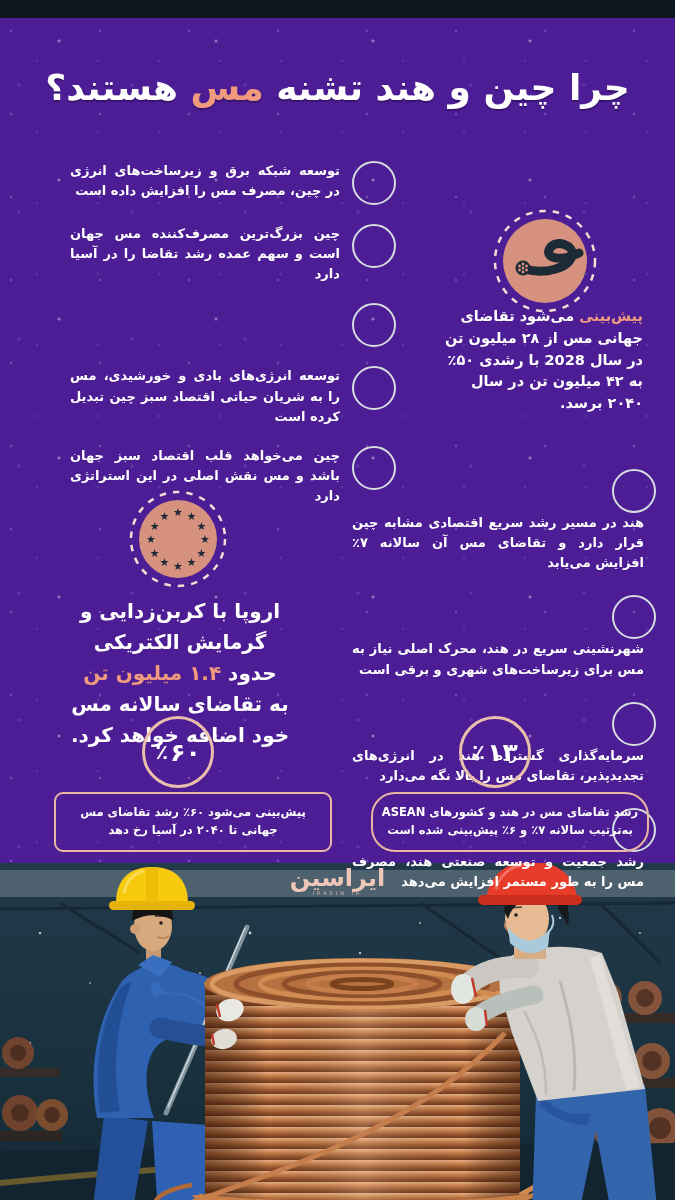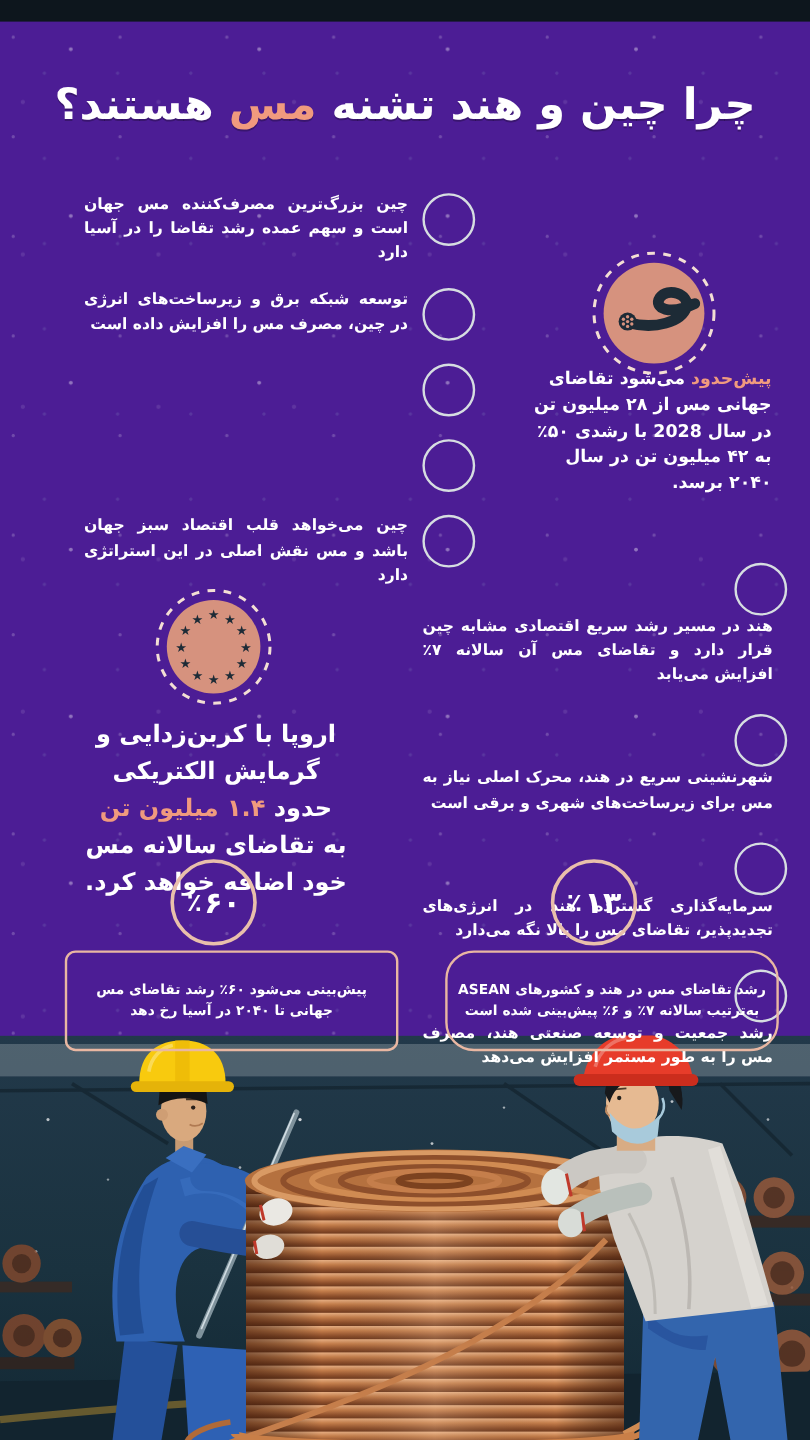--- a/index.html
+++ b/index.html
@@ -60,21 +60,21 @@
     gap:2px;direction:ltr;
     font-size:25px;font-weight:bold;color:#fff;
   }
   .stat-circle .sign{font-size:21px;}
   .stat-60{top:698px;left:142px;}
   .stat-13{top:698px;left:459px;}
   .stat-box{
     position:absolute;z-index:3;height:38px;
     border:2px solid #e9b7a2;border-radius:9px;
     display:flex;align-items:center;justify-content:center;
-    padding:21px 8px;
+    padding:9px 8px;
   }
   .stat-box .cap{
     direction:rtl;text-align:center;
     font-size:11.5px;font-weight:bold;line-height:1.55;color:#fff;
   }
   .box-60{top:774px;left:54px;width:258px;}
   .box-13{top:774px;left:371px;width:258px;border-radius:24px;}
   .scene{position:absolute;top:845px;left:0;width:675px;height:355px;z-index:2;}
   .logo{
     position:absolute;top:848px;left:0;right:0;z-index:4;text-align:center;line-height:1;
@@ -88,31 +88,32 @@
 <div class="page">
   <div class="speckles"></div>
 
   <div class="title">
     <span>چرا چین و هند تشنه </span><span class="hl">مس</span><span> هستند؟</span>
   </div>
 
   <div class="bullets bullets-china">
     <div class="brow">
       <span class="bullet-ring"><span class="dot dot-red"></span></span>
+      <div class="btxt">توسعه شبکه برق و زیرساخت‌های انرژی در چین، مصرف مس را افزایش داده است</div>
+    </div>
+    <div class="brow">
+      <span class="bullet-ring"><span class="dot dot-red"></span></span>
       <div class="btxt">چین بزرگ‌ترین مصرف‌کننده مس جهان است و سهم عمده رشد تقاضا را در آسیا دارد</div>
     </div>
     <div class="brow">
       <span class="bullet-ring"><span class="dot dot-red"></span></span>
-      <div class="btxt">توسعه شبکه برق و زیرساخت‌های انرژی در چین، مصرف مس را افزایش داده است</div>
-    </div>
-    <div class="brow">
-      <span class="bullet-ring"><span class="dot dot-red"></span></span>
-    </div>
-    <div class="brow">
-      <span class="bullet-ring"><span class="dot dot-red"></span></span>
+    </div>
+    <div class="brow">
+      <span class="bullet-ring"><span class="dot dot-red"></span></span>
+      <div class="btxt">توسعه انرژی‌های بادی و خورشیدی، مس را به شریان حیاتی اقتصاد سبز چین تبدیل کرده است</div>
     </div>
     <div class="brow">
       <span class="bullet-ring"><span class="dot dot-red"></span></span>
       <div class="btxt">چین می‌خواهد قلب اقتصاد سبز جهان باشد و مس نقش اصلی در این استراتژی دارد</div>
     </div>
   </div>
 
   <div class="badge" style="top:190px;left:492px;">
     <svg width="106" height="106" viewBox="0 0 106 106">
       <circle cx="53" cy="53" r="50" fill="none" stroke="#f3ded4" stroke-width="2.5" stroke-dasharray="6.5 7"></circle>
@@ -125,21 +126,21 @@
           <circle cx="34.5" cy="58" r="1.4"></circle>
         <circle cx="27.5" cy="62" r="1.4"></circle>
           <circle cx="34.5" cy="62" r="1.4"></circle>
           <circle cx="31" cy="56" r="1.4"></circle>
           <circle cx="31" cy="64" r="1.4"></circle>
       </g>
     </svg>
   </div>
 
   <div class="forecast">
-    <span class="hl">پیش‌حدود</span><span> می‌شود تقاضای جهانی مس از ۲۸ میلیون تن در سال 2028 با رشدی ۵۰٪ به ۴۲ میلیون تن در سال ۲۰۴۰ برسد.</span>
+    <span class="hl">پیش‌بینی</span><span> می‌شود تقاضای جهانی مس از ۲۸ میلیون تن در سال 2028 با رشدی ۵۰٪ به ۴۲ میلیون تن در سال ۲۰۴۰ برسد.</span>
   </div>
 
   <div class="bullets bullets-india">
     <div class="brow">
       <span class="bullet-ring"><span class="dot dot-yellow"></span></span>
       <div class="btxt">هند در مسیر رشد سریع اقتصادی مشابه چین قرار دارد و تقاضای مس آن سالانه ۷٪ افزایش می‌یابد</div>
     </div>
     <div class="brow">
       <span class="bullet-ring"><span class="dot dot-yellow"></span></span>
       <div class="btxt">شهرنشینی سریع در هند، محرک اصلی نیاز به مس برای زیرساخت‌های شهری و برقی است</div>
@@ -373,13 +374,17 @@
       <path d="M 548 70 Q 556 62 552 52" stroke="#a8cadb" stroke-width="2" fill="none"></path>
       <path d="M 504 48 Q 506 28 524 24 L 558 27 Q 570 36 568 58 L 556 40 Q 540 34 524 38 Q 512 42 508 56 Z" fill="#17191c"></path>
       <path d="M 556 34 Q 572 42 568 62 L 558 46 Z" fill="#17191c"></path>
 
       <path d="M 486 36 C 490 8 512 -2 530 -2 C 556 -2 574 12 577 34 Z" fill="#e73c2a"></path>
       <rect x="478" y="32" width="104" height="10" rx="5" fill="#cb2d1d"></rect>
       <path d="M 496 26 C 500 12 510 4 522 2" stroke="#ffffff" stroke-width="3" opacity="0.28" fill="none"></path>
     </g>
   </svg>
 
+  <div class="logo">
+    <div class="fa">ایراسین</div>
+    <div class="latin">IRASIN.IR</div>
+  </div>
 </div>
 
 </body></html>

